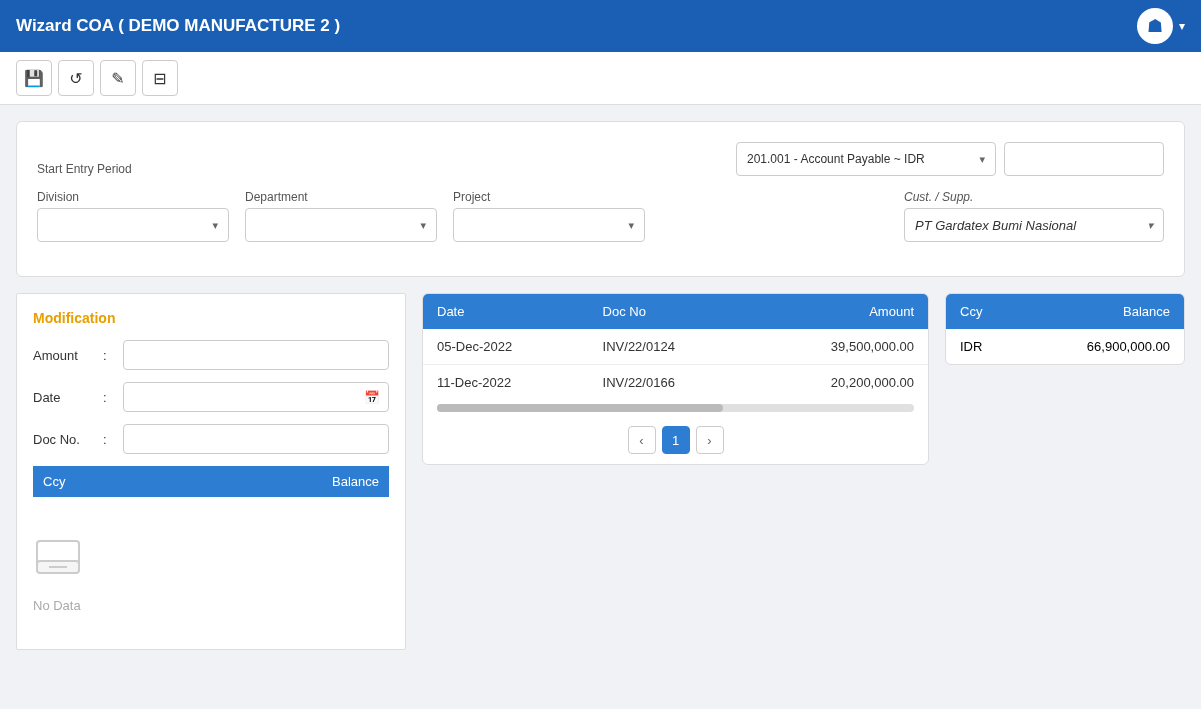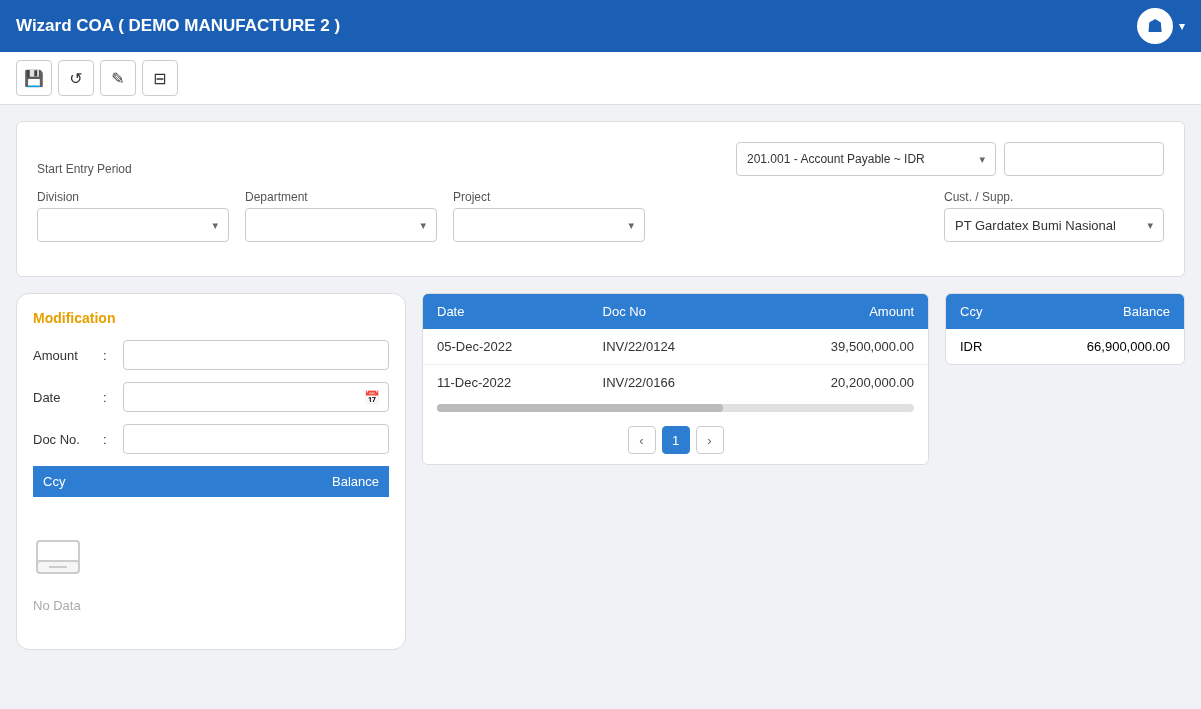--- a/index.html
+++ b/index.html
@@ -88,21 +88,21 @@
     .bottom-section {
       display: flex;
       gap: 16px;
       align-items: flex-start;
     }
 
     
     .mod-card {
       background: white;
       border: 1px solid #ddd;
-      border-radius: 13px;
+      border-radius: 2px;
       padding: 16px;
       width: 390px;
       flex-shrink: 0;
     }
     .mod-title { font-size: 14px; font-weight: bold; color: #e8a000; margin-bottom: 14px; }
 
     .mod-field-row {
       display: flex;
       align-items: center;
       margin-bottom: 12px;
@@ -291,23 +291,23 @@
       </div>
 
       <div class="form-group">
         <label>Project</label>
         <div class="select-box" style="width:192px;">
           <span></span>
           <span class="arrow">▾</span>
         </div>
       </div>
 
-      <div class="form-group" style="margin-left:auto;">
+      <div class="form-group" style="margin-left:auto;font-style:italic;">
         <label>Cust. / Supp.</label>
-        <div class="select-box" style="width:220px;">
+        <div class="select-box" style="width:260px;">
           <span>PT Gardatex Bumi Nasional</span>
           <span class="arrow">▾</span>
         </div>
       </div>
     </div>
   </div>
 
   <div class="bottom-section">
 
     <div class="mod-card">

